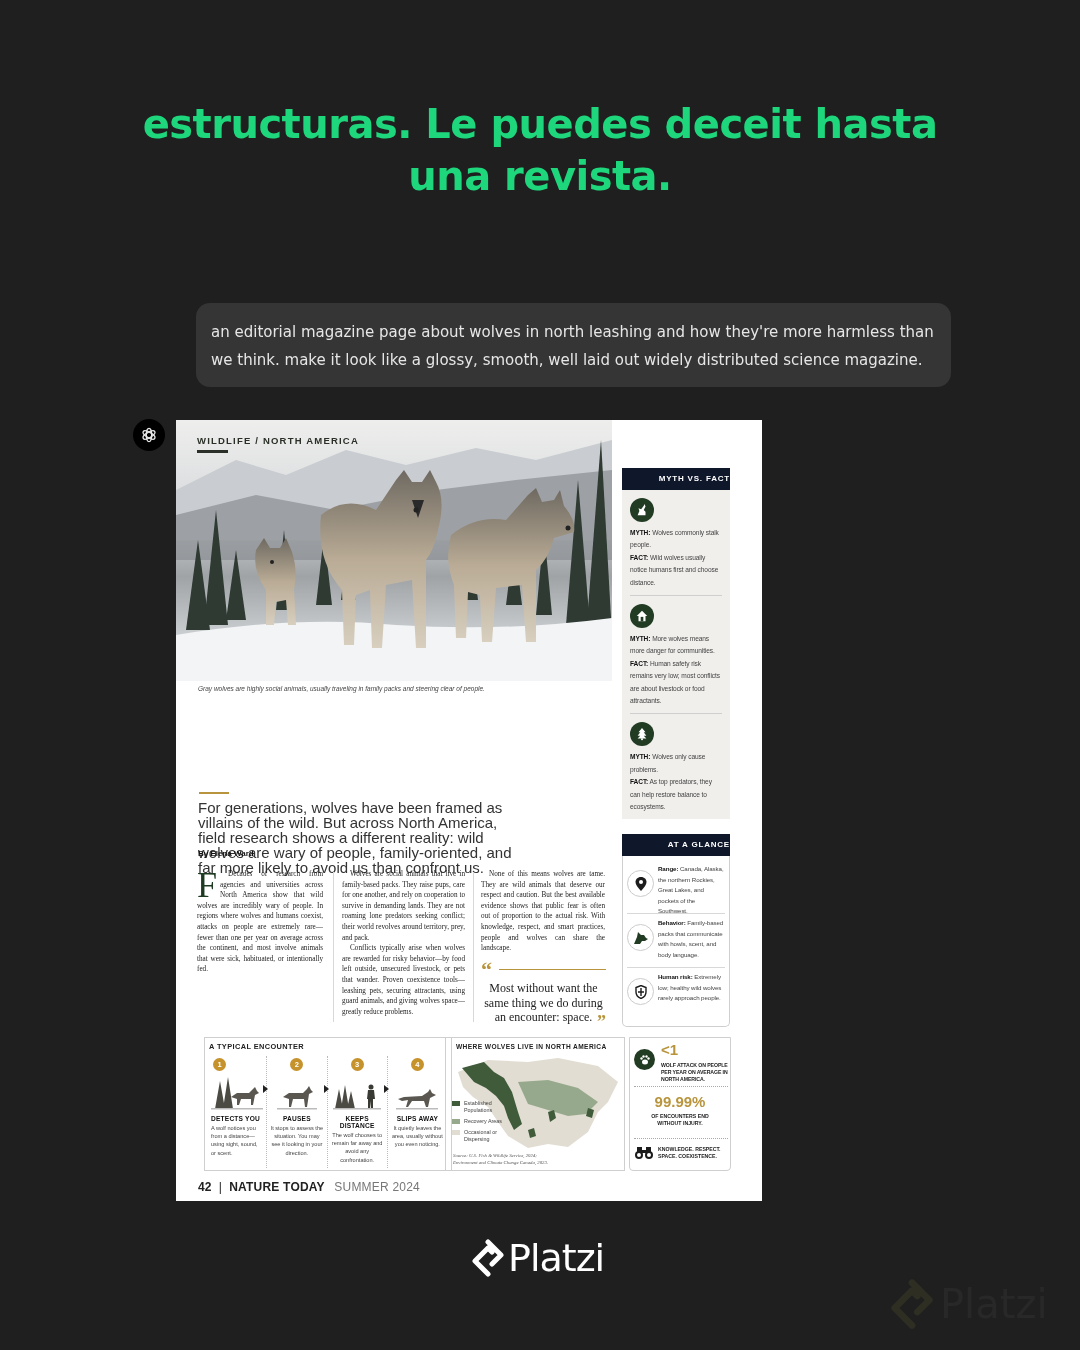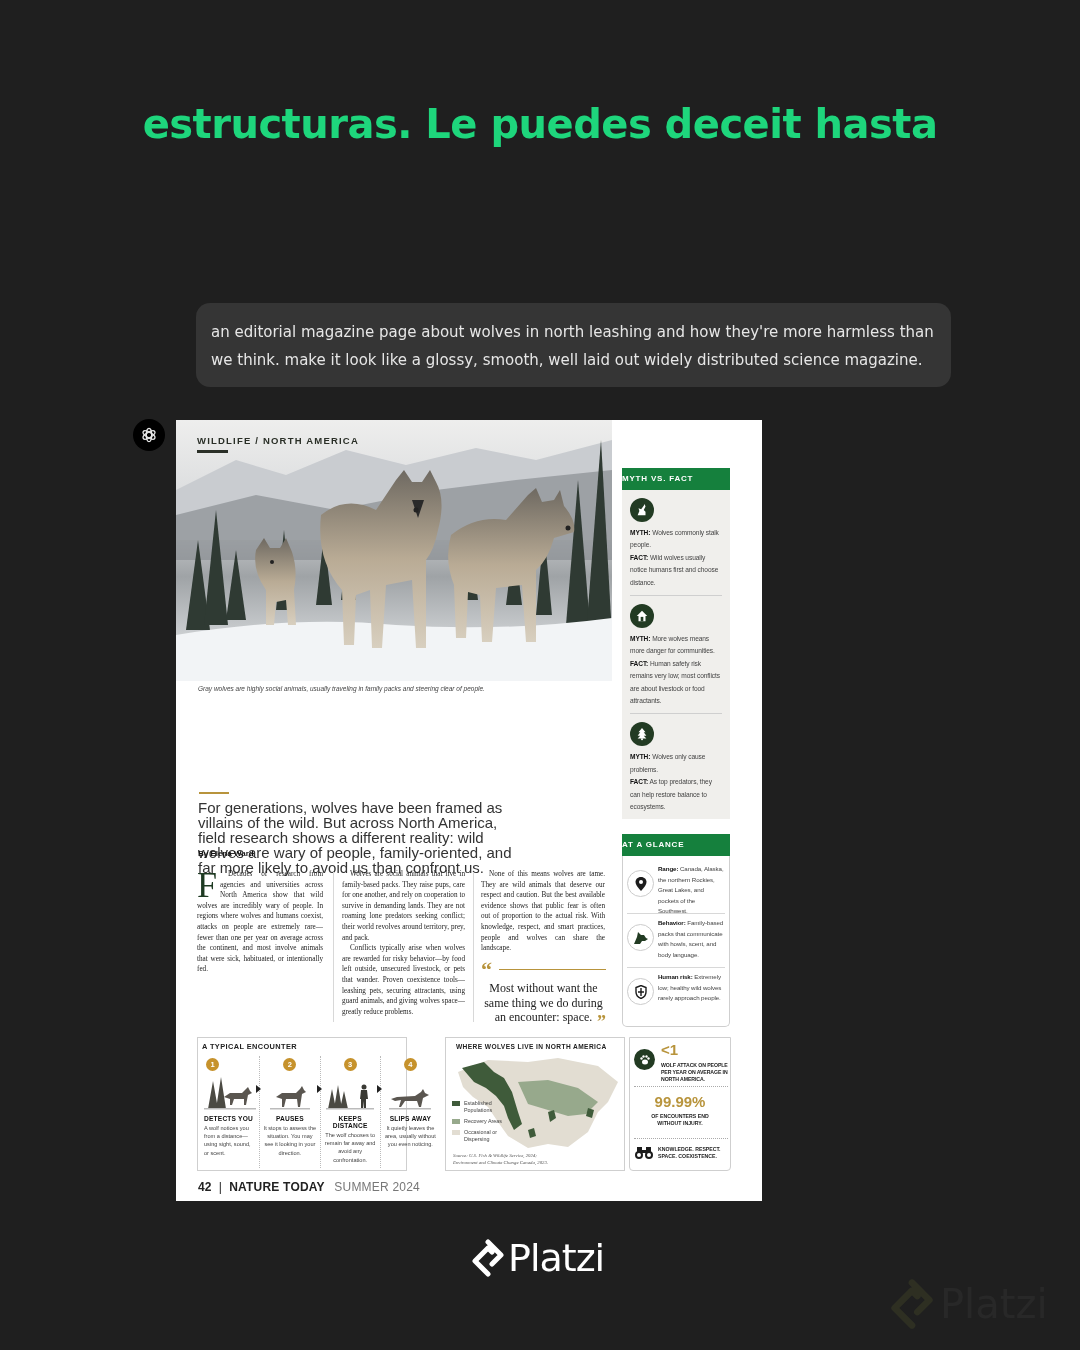--- a/index.html
+++ b/index.html
@@ -71,22 +71,22 @@
   .pull .q-open { color: #b8943c; font-family: "Liberation Serif", serif; font-size: 22px; line-height: 14px; font-weight: bold; }
   .pull .q-line { position: absolute; left: 18px; top: 6px; width: 107px; height: 1px; background: #b8943c; }
   .pull .quote {
     font-family: "Liberation Serif", serif; font-size: 12px; line-height: 14.6px; text-align: center; color: #222; margin-top: 4px;
   }
   .pull .q-close { position: absolute; right: 0; bottom: -8px; color: #b8943c; font-family: "Liberation Serif", serif; font-size: 18px; font-weight: bold; }
 
   
   .side { position: absolute; left: 446px; width: 108px; }
   .side-head {
-    background: #15803d; color: #fff; font-size: 8px; font-weight: bold; letter-spacing: 0.8px;
-    text-align: left; height: 22px; line-height: 22px;
+    background: #0f172a; color: #fff; font-size: 8px; font-weight: bold; letter-spacing: 0.8px;
+    text-align: right; height: 22px; line-height: 22px;
   }
   .myth { top: 48px; }
   .myth .body { background: #f0efec; padding: 8px 8px 6px 8px; height: 329px; }
   .myth-item { border-bottom: 1px solid #cfcfcf; padding-bottom: 6px; margin-bottom: 8px; }
   .myth-item:last-child { border-bottom: none; }
   .m-icon {
     width: 24px; height: 24px; border-radius: 50%; background: #223b23; display: flex; align-items: center; justify-content: center; margin-bottom: 5px;
   }
   .m-text { font-size: 6.6px; line-height: 12.4px; color: #444; letter-spacing: -0.1px; }
   .m-text b { color: #111; }
@@ -94,21 +94,21 @@
   .glance { top: 414px; }
   .glance .body { border: 1px solid #cfcfcf; border-top: none; border-radius: 0 0 5px 5px; padding: 4px 4px; height: 171px; }
   .g-item { display: flex; align-items: flex-start; gap: 4px; padding: 4px 0; border-bottom: 1px solid #d8d8d8; height: 54px; }
   .g-item:last-child { border-bottom: none; }
   .g-icon { width: 27px; height: 27px; border-radius: 50%; border: 1px solid #ccc; flex: none; display: flex; align-items: center; justify-content: center; margin-top: 6px; }
   .g-text { font-size: 6.2px; line-height: 10.6px; color: #444; letter-spacing: -0.1px; }
   .g-text b { color: #111; }
 
   
   .panel { position: absolute; top: 617px; height: 134px; border: 1px solid #cfcfcf; }
-  .p-enc { left: 21px; width: 210px; }
+  .p-enc { left: 28px; width: 248px; }
   .p-map { left: 269px; width: 180px; }
   .p-stat { left: 453px; width: 102px; border-radius: 0 0 4px 4px; }
   .p-title { font-size: 7.4px; font-weight: bold; letter-spacing: 0.4px; color: #222; }
   .p-enc .p-title { position: absolute; left: 4px; top: 4px; }
   .steps { position: absolute; left: 2px; top: 18px; width: 240px; height: 112px; display: flex; }
   .step { flex: 1; position: relative; text-align: center; }
   .step + .step { border-left: 1px dotted #bbb; }
   .num { width: 13px; height: 13px; border-radius: 50%; background: #c6922c; color: #fff; font-size: 7.5px; font-weight: bold; line-height: 13px; text-align: center; margin: 2px auto 0; }
   .step:first-child .num { margin-left: 6px; }
   .step-art { height: 40px; display: flex; align-items: flex-end; justify-content: center; }
@@ -140,20 +140,21 @@
   .platzi { position: absolute; left: 470px; top: 1236px; display: flex; align-items: center; gap: 2px; }
   .platzi-text { color: #fff; font-size: 38px; font-family: "DejaVu Sans", sans-serif; letter-spacing: -1px; }
   .watermark { position: absolute; left: 888px; top: 1276px; display: flex; align-items: center; gap: 4px; opacity: 0.35; }
   .watermark .wm-text { color: #3a3a3a; font-size: 40px; font-family: "DejaVu Sans", sans-serif; }
 </style>
 </head>
 <body>
 
 <div class="headline">
   <span>estructuras. Le puedes deceit hasta</span>
+  <span>una revista.</span>
 </div>
 
 <div class="prompt">an editorial magazine page about wolves in north leashing and how they're more harmless than we think. make it look like a glossy, smooth, well laid out widely distributed science magazine.</div>
 
 <div class="gpt-icon">
   <svg width="20" height="20" viewBox="0 0 24 24" fill="none" stroke="#e8e8e8" stroke-width="1.6">
     <g transform="translate(12 12)">
       <ellipse rx="3.2" ry="8" transform="rotate(0)"></ellipse>
       <ellipse rx="3.2" ry="8" transform="rotate(60)"></ellipse>
       <ellipse rx="3.2" ry="8" transform="rotate(120)"></ellipse>

